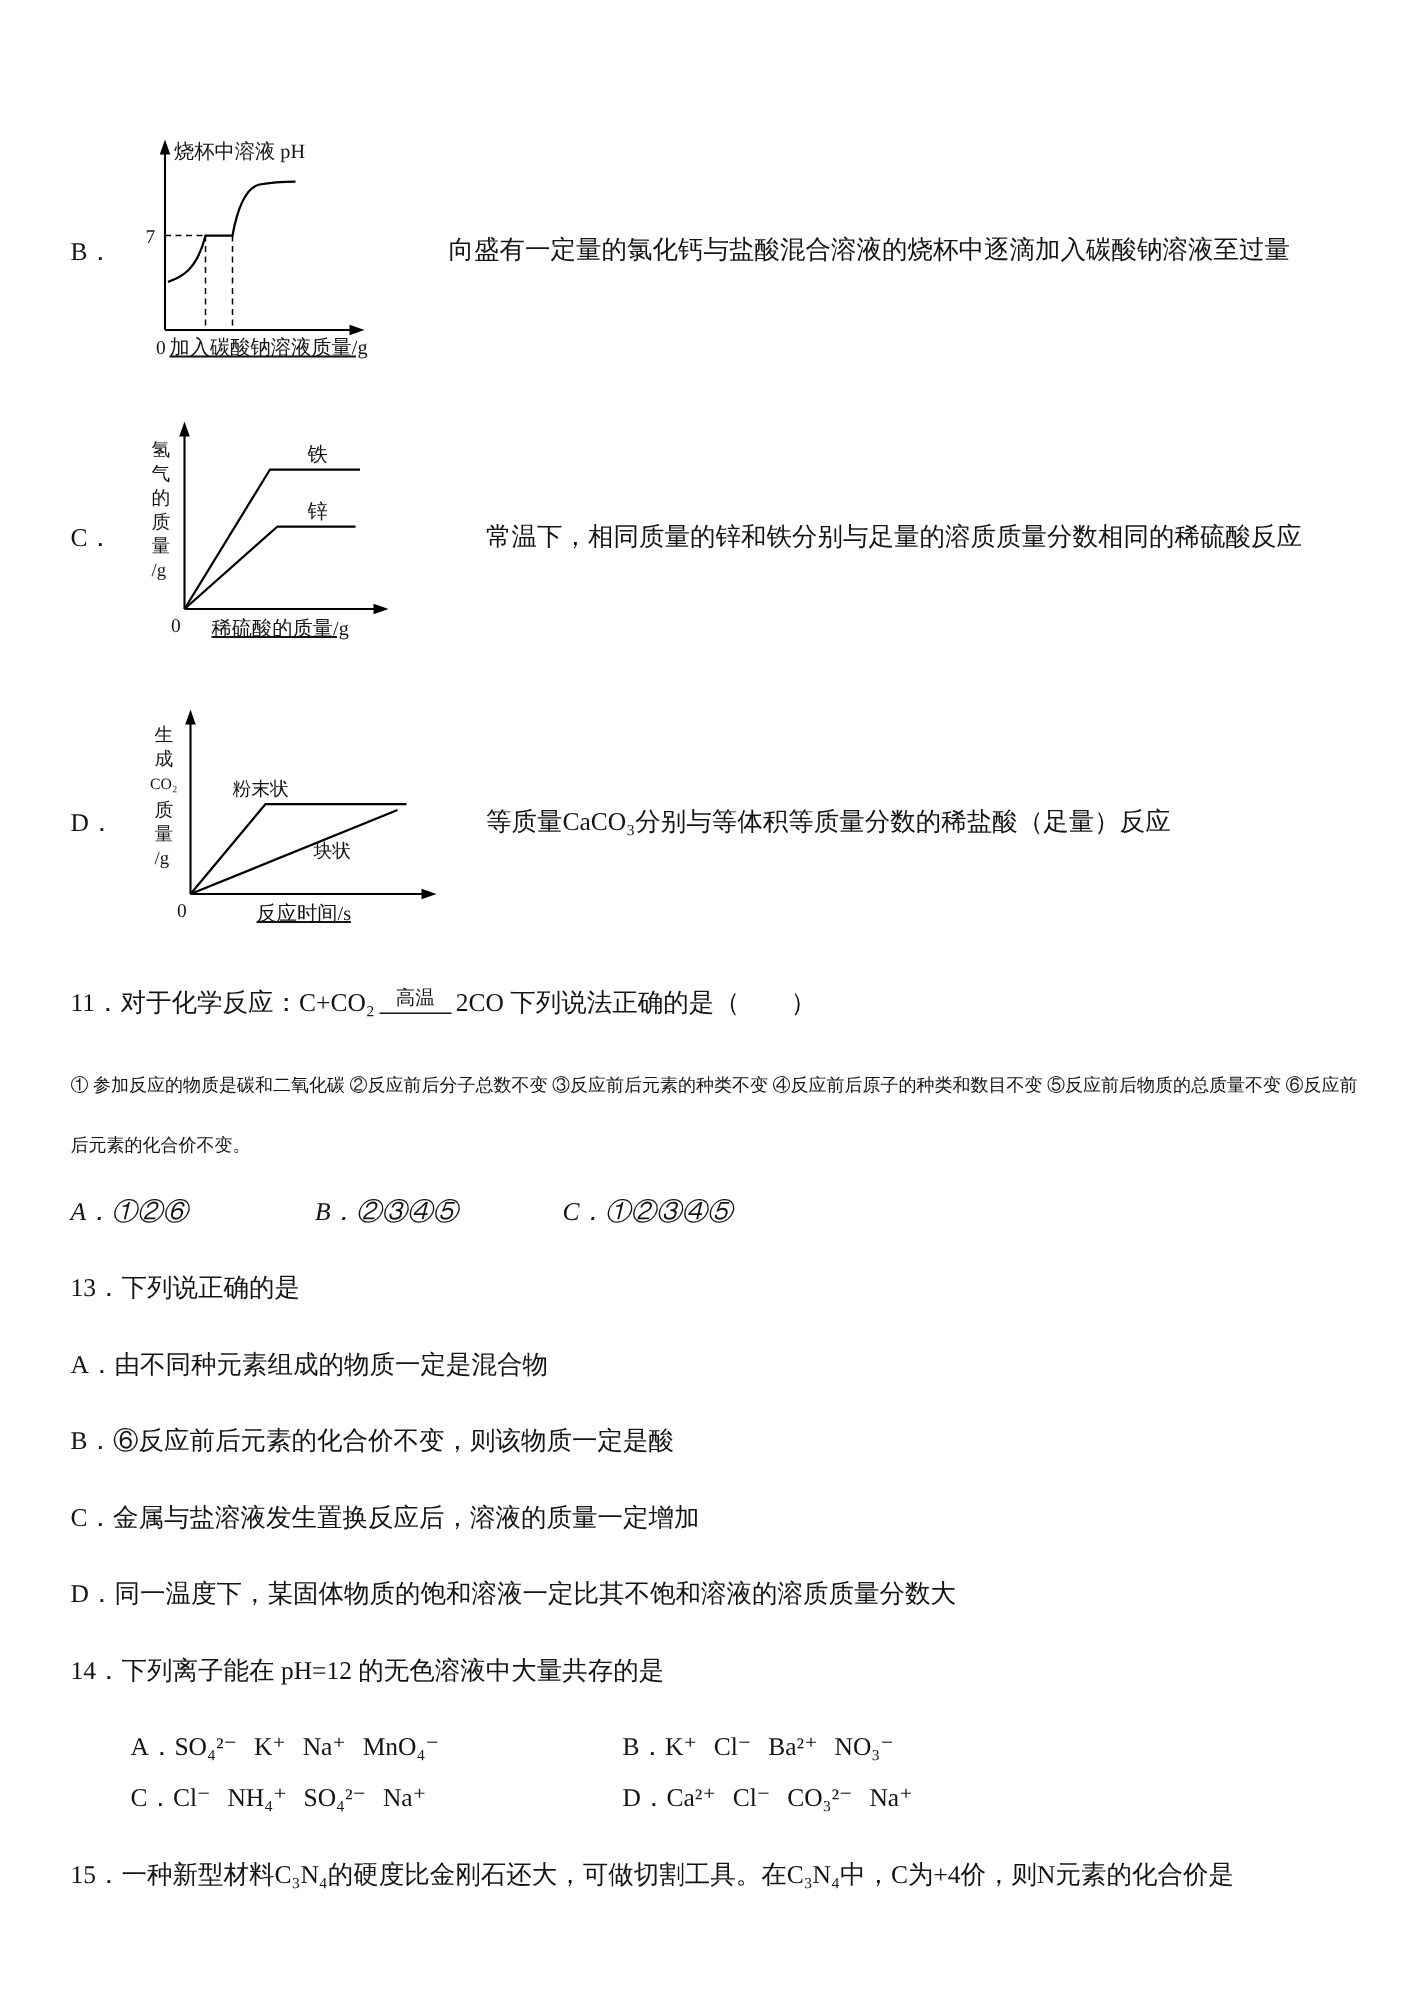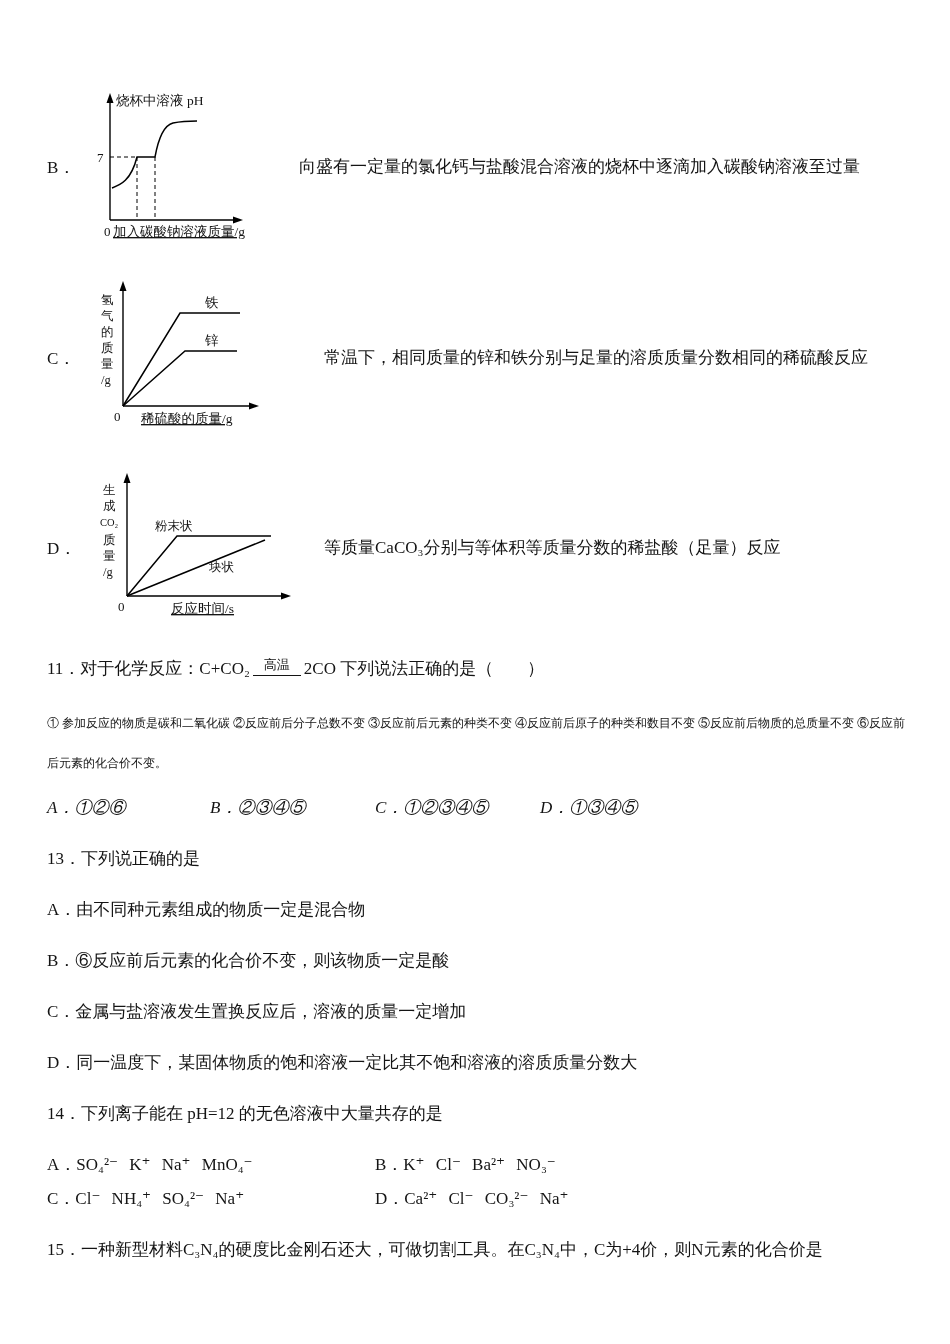--- a/index.html
+++ b/index.html
@@ -27,21 +27,21 @@
   .t13 { font-size: 13px; }
   .t12 { font-size: 12.5px; }
   .t10 { font-size: 10.5px; }
   .u   { text-decoration: underline; }
 
   
   .qarea { margin-top: 24px; }
   .line { font-size: 17px; line-height: 34px; }
   .statements { font-size: 12px; line-height: 40px; text-align: justify; margin: 2px 0 8px 0; }
   .grid4 { display: grid; grid-template-columns: 163px 165px 165px 1fr; font-style: italic; }
-  .grid2 { display: grid; grid-template-columns: 328px 1fr; }
+  .grid2 { display: grid; grid-template-columns: 328px 1fr; margin-left: 40px; }
   .ion { word-spacing: 7px; }
   .cond {
     display: inline-block; vertical-align: 5px;
     border-bottom: 1.5px solid #141414;
     font-size: 13px; line-height: 1.15;
     padding: 0 11px 2px; margin: 0 3px;
   }
 </style>
 </head>
 <body>
@@ -116,21 +116,20 @@
   <div class="qarea">
 
     <p class="line"><span>11．对于化学反应：C+CO₂</span><span class="cond"><span>高温</span></span><span>2CO 下列说法正确的是（　　）</span></p>
 
     <p class="statements">① 参加反应的物质是碳和二氧化碳 ②反应前后分子总数不变 ③反应前后元素的种类不变 ④反应前后原子的种类和数目不变 ⑤反应前后物质的总质量不变 ⑥反应前后元素的化合价不变。</p>
 
     <div class="line grid4">
       <span>A．①②⑥</span>
       <span>B．②③④⑤</span>
       <span>C．①②③④⑤</span>
-      <span>D．①③④⑤</span>
     </div>
 
 
     <p class="line">13．下列说正确的是</p>
     <p class="line">A．由不同种元素组成的物质一定是混合物</p>
     <p class="line">B．⑥反应前后元素的化合价不变，则该物质一定是酸</p>
     <p class="line">C．金属与盐溶液发生置换反应后，溶液的质量一定增加</p>
     <p class="line">D．同一温度下，某固体物质的饱和溶液一定比其不饱和溶液的溶质质量分数大</p>
 
     <p class="line">14．下列离子能在 pH=12 的无色溶液中大量共存的是</p>

